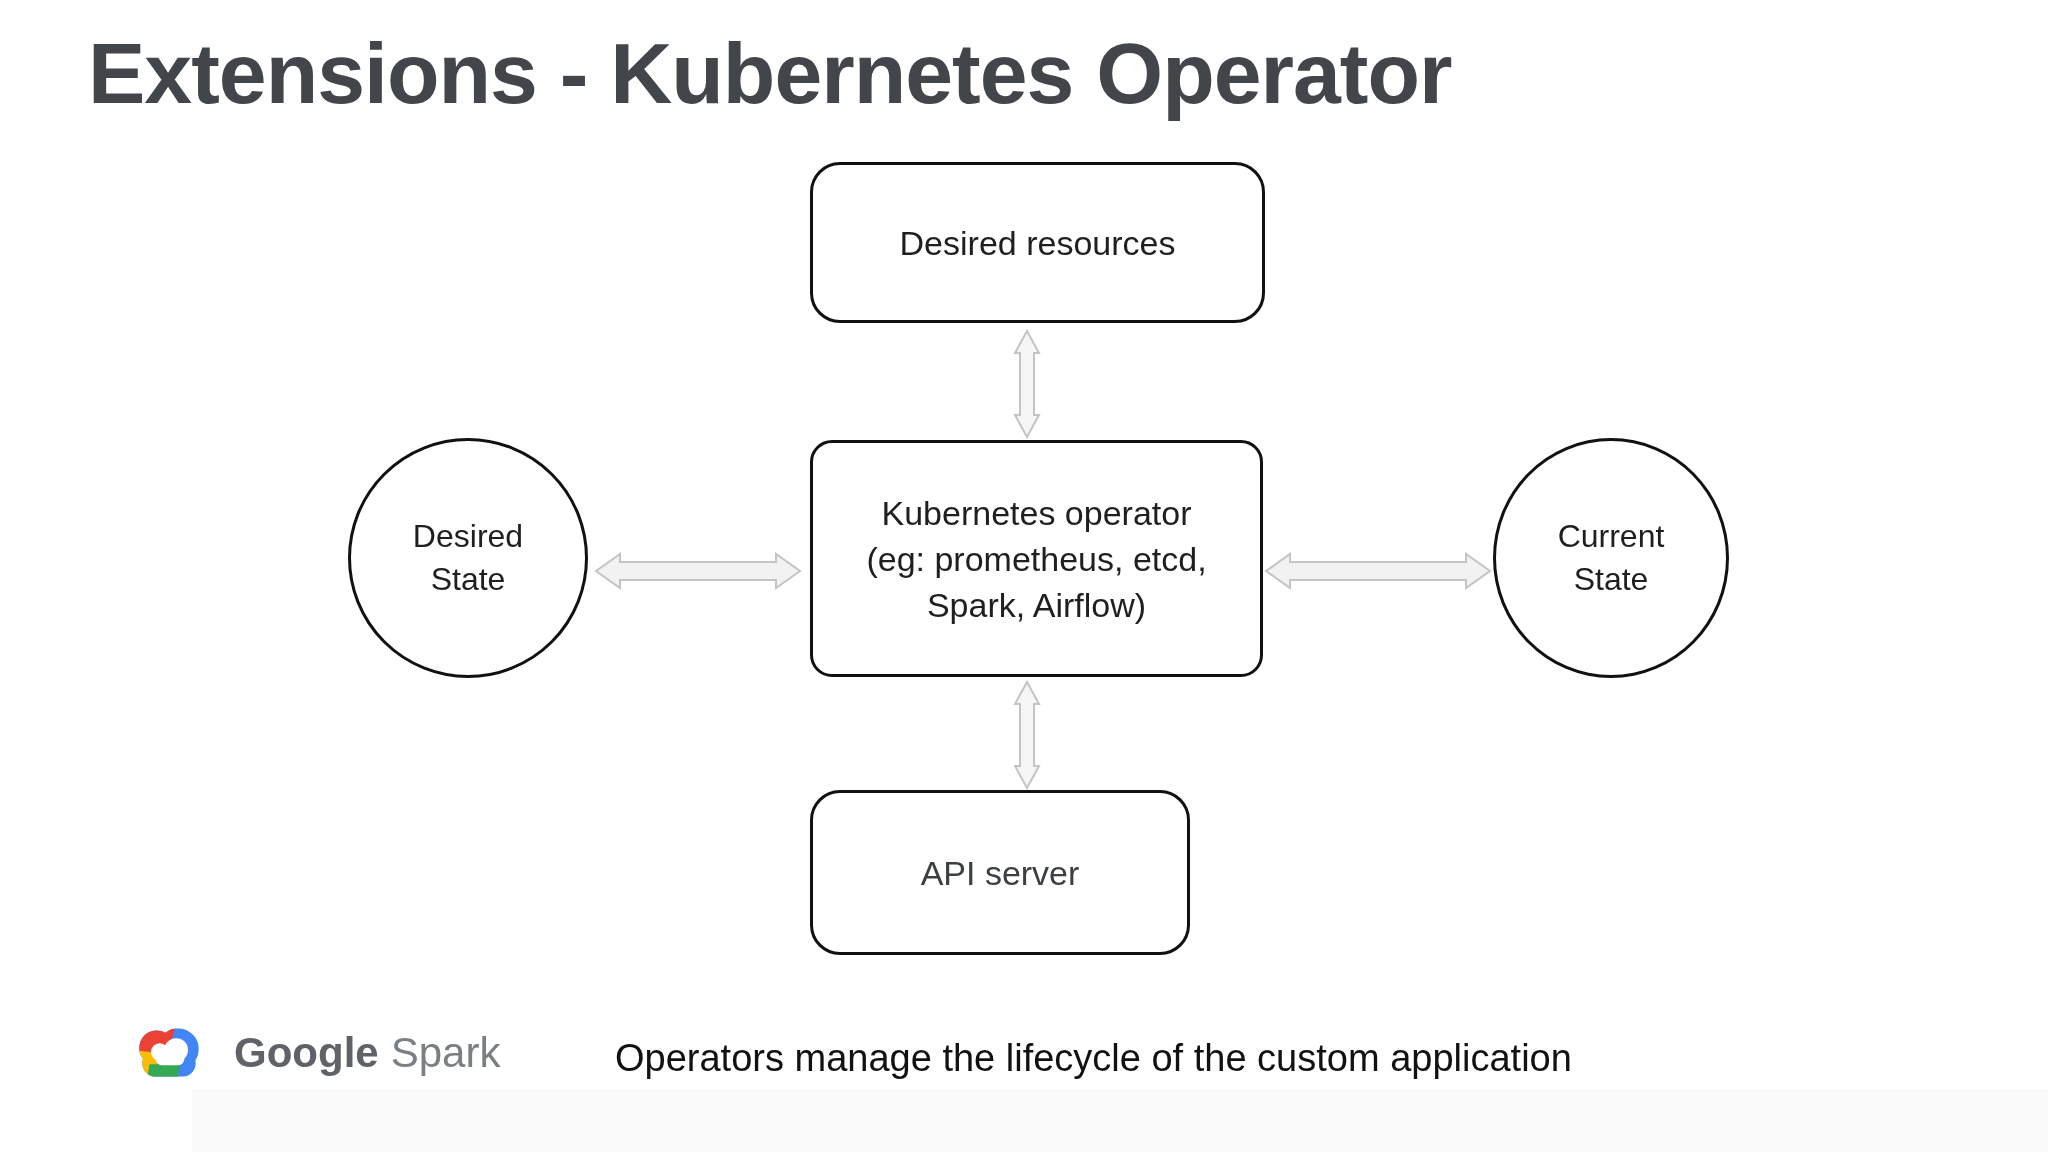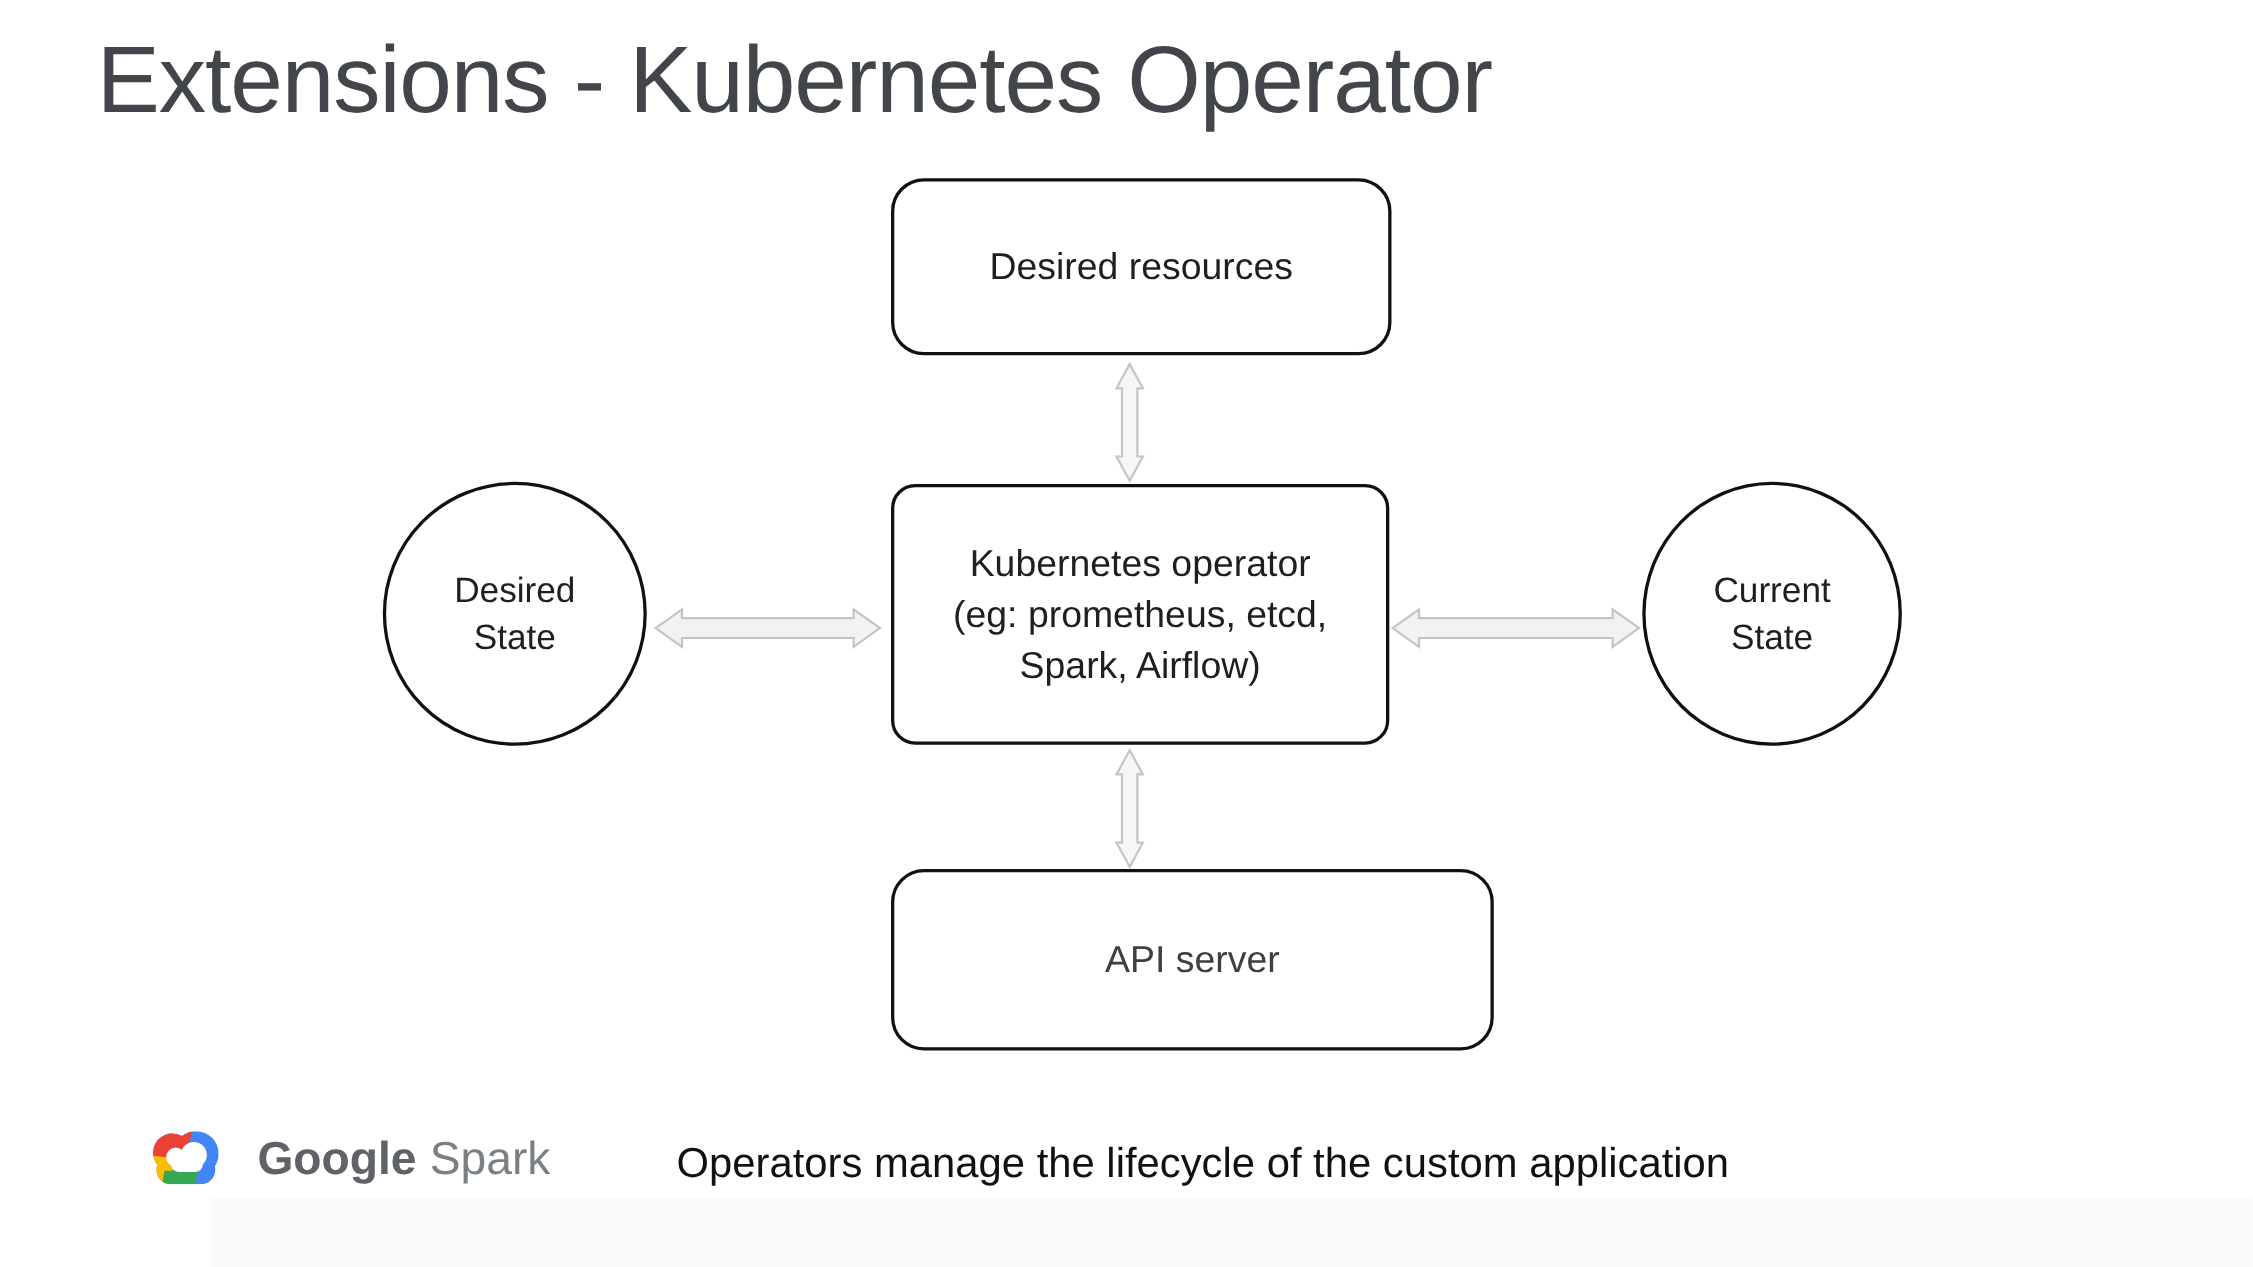--- a/index.html
+++ b/index.html
@@ -13,21 +13,21 @@
   }
 
   
   .slide-title {
     position: absolute;
     left: 88px;
     top: 30px;
     margin: 0;
     font-size: 86px;
     line-height: 86px;
-    font-weight: 400;
+    font-weight: 700;
     letter-spacing: -1px;
     color: #42464a;
     white-space: nowrap;
   }
 
   
   .node {
     position: absolute;
     box-sizing: border-box;
     border: 3px solid #111111;
@@ -36,21 +36,21 @@
     flex-direction: column;
     align-items: center;
     justify-content: center;
     text-align: center;
     color: #1f1f1f;
     font-size: 34px;
     line-height: 46px;
   }
   .box-top    { left: 810px; top: 162px; width: 455px; height: 161px; border-radius: 30px; }
   .box-center { left: 810px; top: 440px; width: 453px; height: 237px; border-radius: 22px; }
-  .box-bottom { left: 810px; top: 790px; width: 548px; height: 165px; border-radius: 30px; color: #3c4043; }
+  .box-bottom { left: 810px; top: 790px; width: 380px; height: 165px; border-radius: 30px; color: #3c4043; }
   .circle-left  { left: 348px;  top: 438px; width: 240px; height: 240px; border-radius: 50%; font-size: 32px; line-height: 43px; }
   .circle-right { left: 1493px; top: 438px; width: 236px; height: 240px; border-radius: 50%; font-size: 32px; line-height: 43px; }
 
   .arrow { position: absolute; }
   .arrow polygon { fill: #f2f2f2; stroke: #c4c4c4; stroke-width: 2; stroke-linejoin: miter; }
   .arrow.vert polygon { fill: #f6f6f6; }
 
   
   .logo-icon { position: absolute; left: 132px; top: 1020px; }
   .wordmark {

